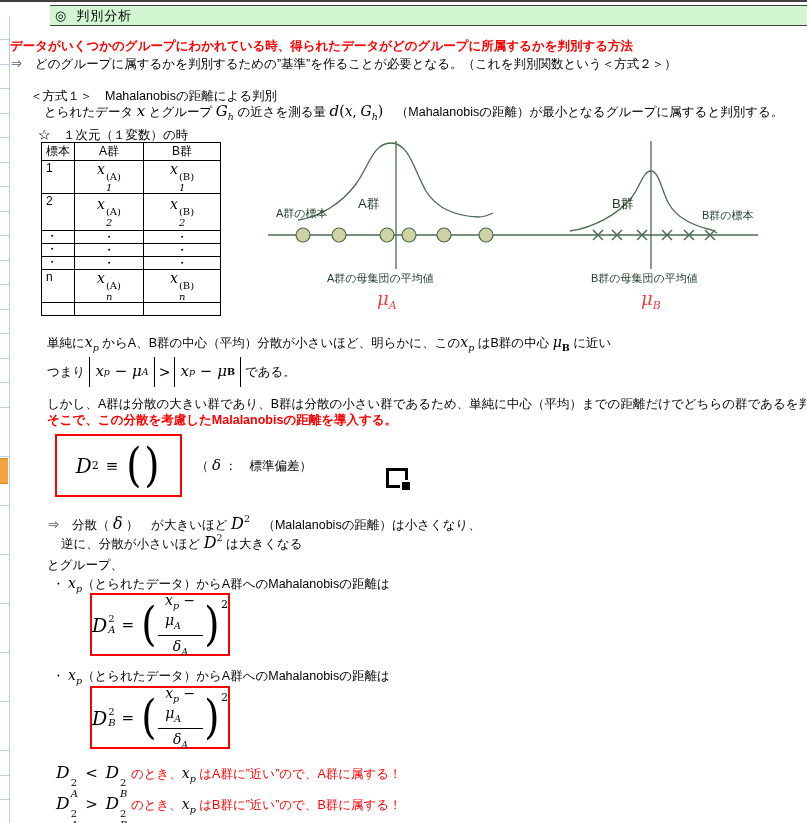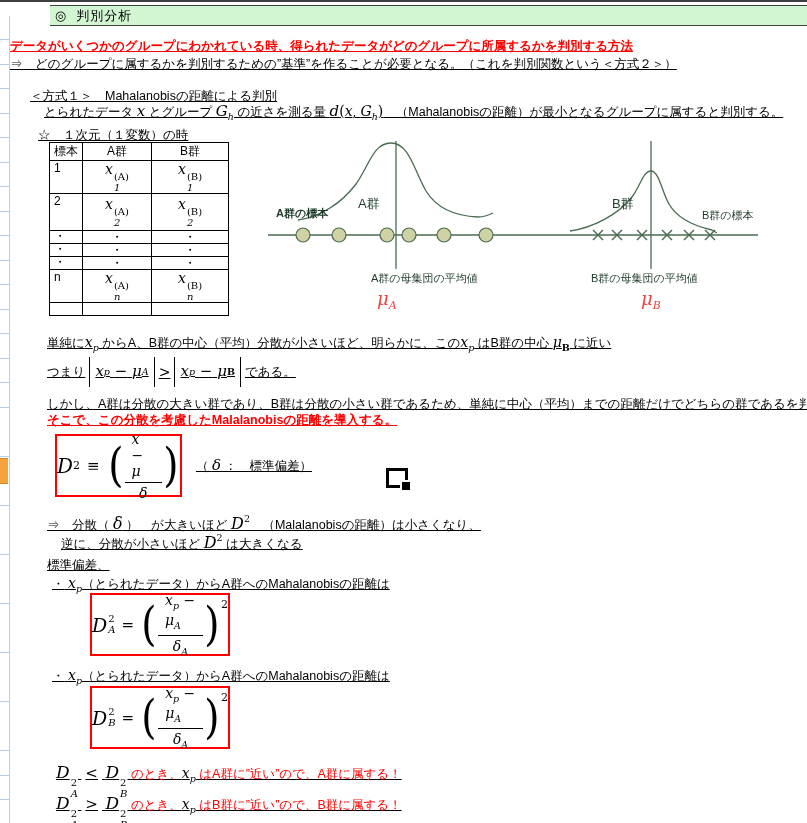--- a/index.html
+++ b/index.html
@@ -56,21 +56,21 @@
   table.sample td.cell-math{text-align:center;vertical-align:middle;}
   #tbody tr:nth-child(1) td{height:30px;}
   #tbody tr:nth-child(2) td{height:36px;}
   #tbody tr:nth-child(3) td,#tbody tr:nth-child(4) td,#tbody tr:nth-child(5) td{height:12px;line-height:10px;}
   #tbody tr:nth-child(6) td{height:32px;}
   #tbody tr.spacer td{height:12px;}
   .ss-table{vertical-align:-6px;}
   
   .obj-icon{left:386px;top:468px;width:16px;height:14px;border:3.5px solid #000;}
   .obj-sq{position:absolute;right:-5px;bottom:-5px;width:8px;height:8px;background:#000;border-left:2.5px solid #fff;border-top:2.5px solid #fff;}
-  .nowrap{white-space:nowrap;text-decoration:underline;}
+  .nowrap{white-space:nowrap;}
   svg{pointer-events:none;}
 </style>
 </head>
 <body>
 
 <div class="pos topline"></div>
 
 <div class="pos leftcol"></div>
 <div class="pos orangecell"></div>
 
@@ -80,21 +80,21 @@
 
 <div class="pos t12 red bold nowrap" style="left:10px;top:38px;">データがいくつかのグループにわかれている時、得られたデータがどのグループに所属するかを判別する方法</div>
 <div class="pos t12 nowrap" style="left:10px;top:56px;">⇒　どのグループに属するかを判別するための”基準”を作ることが必要となる。（これを判別関数という＜方式２＞）</div>
 
 <div class="pos t12 nowrap" style="left:30px;top:88px;">＜方式１＞　Mahalanobisの距離による判別</div>
 <div class="pos t12 nowrap" style="left:44px;top:102px;text-align:center;">
   <span>とられたデータ </span><span class="mi" style="font-size:15px;">x</span><span> とグループ </span><span class="mi" style="font-size:15px;">G</span><span class="msub">h</span><span> の近さを測る量 </span><span class="mi" style="font-size:15px;">d</span><span style="font-family:'DejaVu Serif',serif;font-size:14px;">(</span><span class="mi" style="font-size:14px;">x</span><span style="font-family:'DejaVu Serif',serif;">, </span><span class="mi" style="font-size:14px;">G</span><span class="msub">h</span><span style="font-family:'DejaVu Serif',serif;font-size:14px;">)</span><span>　（Mahalanobisの距離）が最小となるグループに属すると判別する。</span>
 </div>
 
 <div class="pos t12 nowrap" style="left:38px;top:127px;">☆　１次元（１変数）の時</div>
-<table class="sample pos" style="left:49px;top:142px;">
+<table class="sample pos" style="left:41px;top:142px;">
   <thead>
     <tr>
       <th class="c0">標本</th>
       <th class="cA">A群</th>
       <th class="cB">B群</th>
     </tr>
   </thead>
   <tbody id="tbody">
       <tr>
         <td class="cell-label">1</td>
@@ -176,25 +176,25 @@
       <line x1="637" y1="230" x2="647" y2="240"></line>
       <line x1="637" y1="240" x2="647" y2="230"></line>
       <line x1="662" y1="230" x2="672" y2="240"></line>
       <line x1="662" y1="240" x2="672" y2="230"></line>
       <line x1="684" y1="230" x2="694" y2="240"></line>
       <line x1="684" y1="240" x2="694" y2="230"></line>
       <line x1="705" y1="230" x2="715" y2="240"></line>
       <line x1="705" y1="240" x2="715" y2="230"></line>
     </g>
 </svg>
-<div class="dlab" style="left:276px;top:206px;font-weight:bold;">A群の標本</div>
+<div class="dlab" style="left:276px;top:206px;">A群の標本</div>
 <div class="dlab dlab13" style="left:358px;top:195px;">A群</div>
 <div class="dlab dlab13" style="left:612px;top:195px;">B群</div>
 <div class="dlab" style="left:702px;top:208px;">B群の標本</div>
-<div class="dlab" style="left:327px;top:271px;margin-left:44px;">A群の母集団の平均値</div>
+<div class="dlab" style="left:327px;top:271px;">A群の母集団の平均値</div>
 <div class="dlab" style="left:591px;top:271px;">B群の母集団の平均値</div>
 <div class="pos mu" style="left:377px;top:288px;"><span>μ</span><span class="msub" style="font-size:11px;">A</span></div>
 <div class="pos mu" style="left:641px;top:288px;"><span>μ</span><span class="msub" style="font-size:11px;">B</span></div>
 
 <div class="pos t12 nowrap" style="left:47px;top:333px;">
   <span>単純に</span><span class="mi" style="font-size:14px;">x</span><span class="msub">p</span><span> からA、B群の中心（平均）分散が小さいほど、明らかに、この</span><span class="mi" style="font-size:14px;">x</span><span class="msub">p</span><span> はB群の中心 </span><span class="mi" style="font-size:14px;">μ</span><span class="msub" style="font-style:normal;font-weight:bold;">B</span><span> に近い</span>
 </div>
 
 <div class="pos t12 nowrap" style="left:47px;top:357px;display:flex;align-items:center;">
   <span>つまり</span>
@@ -205,42 +205,38 @@
 </div>
 
 <div class="pos t12 nowrap" style="left:47px;top:396px;">しかし、A群は分散の大きい群であり、B群は分散の小さい群であるため、単純に中心（平均）までの距離だけでどちらの群であるを判別出来ない。</div>
 <div class="pos t12 nowrap red bold" style="left:47px;top:412px;">そこで、この分散を考慮したMalalanobisの距離を導入する。</div>
 
 <div class="redbox" style="left:55px;top:434px;width:127px;height:63px;">
   <span class="mi" style="font-size:20px;">D</span>
     <span class="msup" style="font-size:11px;vertical-align:9px;">2</span>
   <span style="font-family:'DejaVu Serif',serif;font-size:15px;margin:0 7px;">≡</span>
   <span class="paren">(</span>
-  <span class="frac" style="font-size:14px;">
-    <span class="num"><i>x</i> <span>−</span> <i>μ</i></span>
-    <span class="den"><i>δ</i></span>
-  </span>
   <span class="paren">)</span>
 </div>
 <div class="pos t12 nowrap" style="left:196px;top:456px;">
   <span>（ </span><span class="mi" style="font-size:15px;">δ</span><span> ：　標準偏差）</span>
 </div>
 
 <div class="pos obj-icon">
     <div class="obj-sq"></div>
   </div>
 
 <div class="pos t12 nowrap" style="left:47px;top:513px;">
   <span>⇒　分散（ </span><span class="mi" style="font-size:16px;">δ</span><span> ）　が大きいほど </span><span class="mi" style="font-size:16px;">D</span><span class="msup">2</span><span>　（Malalanobisの距離）は小さくなり、</span>
 </div>
 <div class="pos t12 nowrap" style="left:61px;top:532px;">
   <span>逆に、分散が小さいほど </span><span class="mi" style="font-size:16px;">D</span><span class="msup">2</span><span> は大きくなる</span>
 </div>
 
-<div class="pos t12 nowrap" style="left:47px;top:557px;">標準偏差、</div>
+<div class="pos t12 nowrap" style="left:47px;top:557px;">とグループ、</div>
 
 <div class="pos t12 nowrap" style="left:52px;top:574px;">
   <span>・</span>&nbsp;<span class="mi" style="font-size:14px;">x</span><span class="msub">p</span><span>（とられたデータ）からA群へのMahalanobisの距離は</span>
 </div>
 
 <div class="redbox" style="left:90px;top:593px;width:140px;height:63px;">
   <span class="mi" style="font-size:19px;">D</span>
     <span class="ss">
       <span class="t">2</span>
       <span class="b">A</span>

